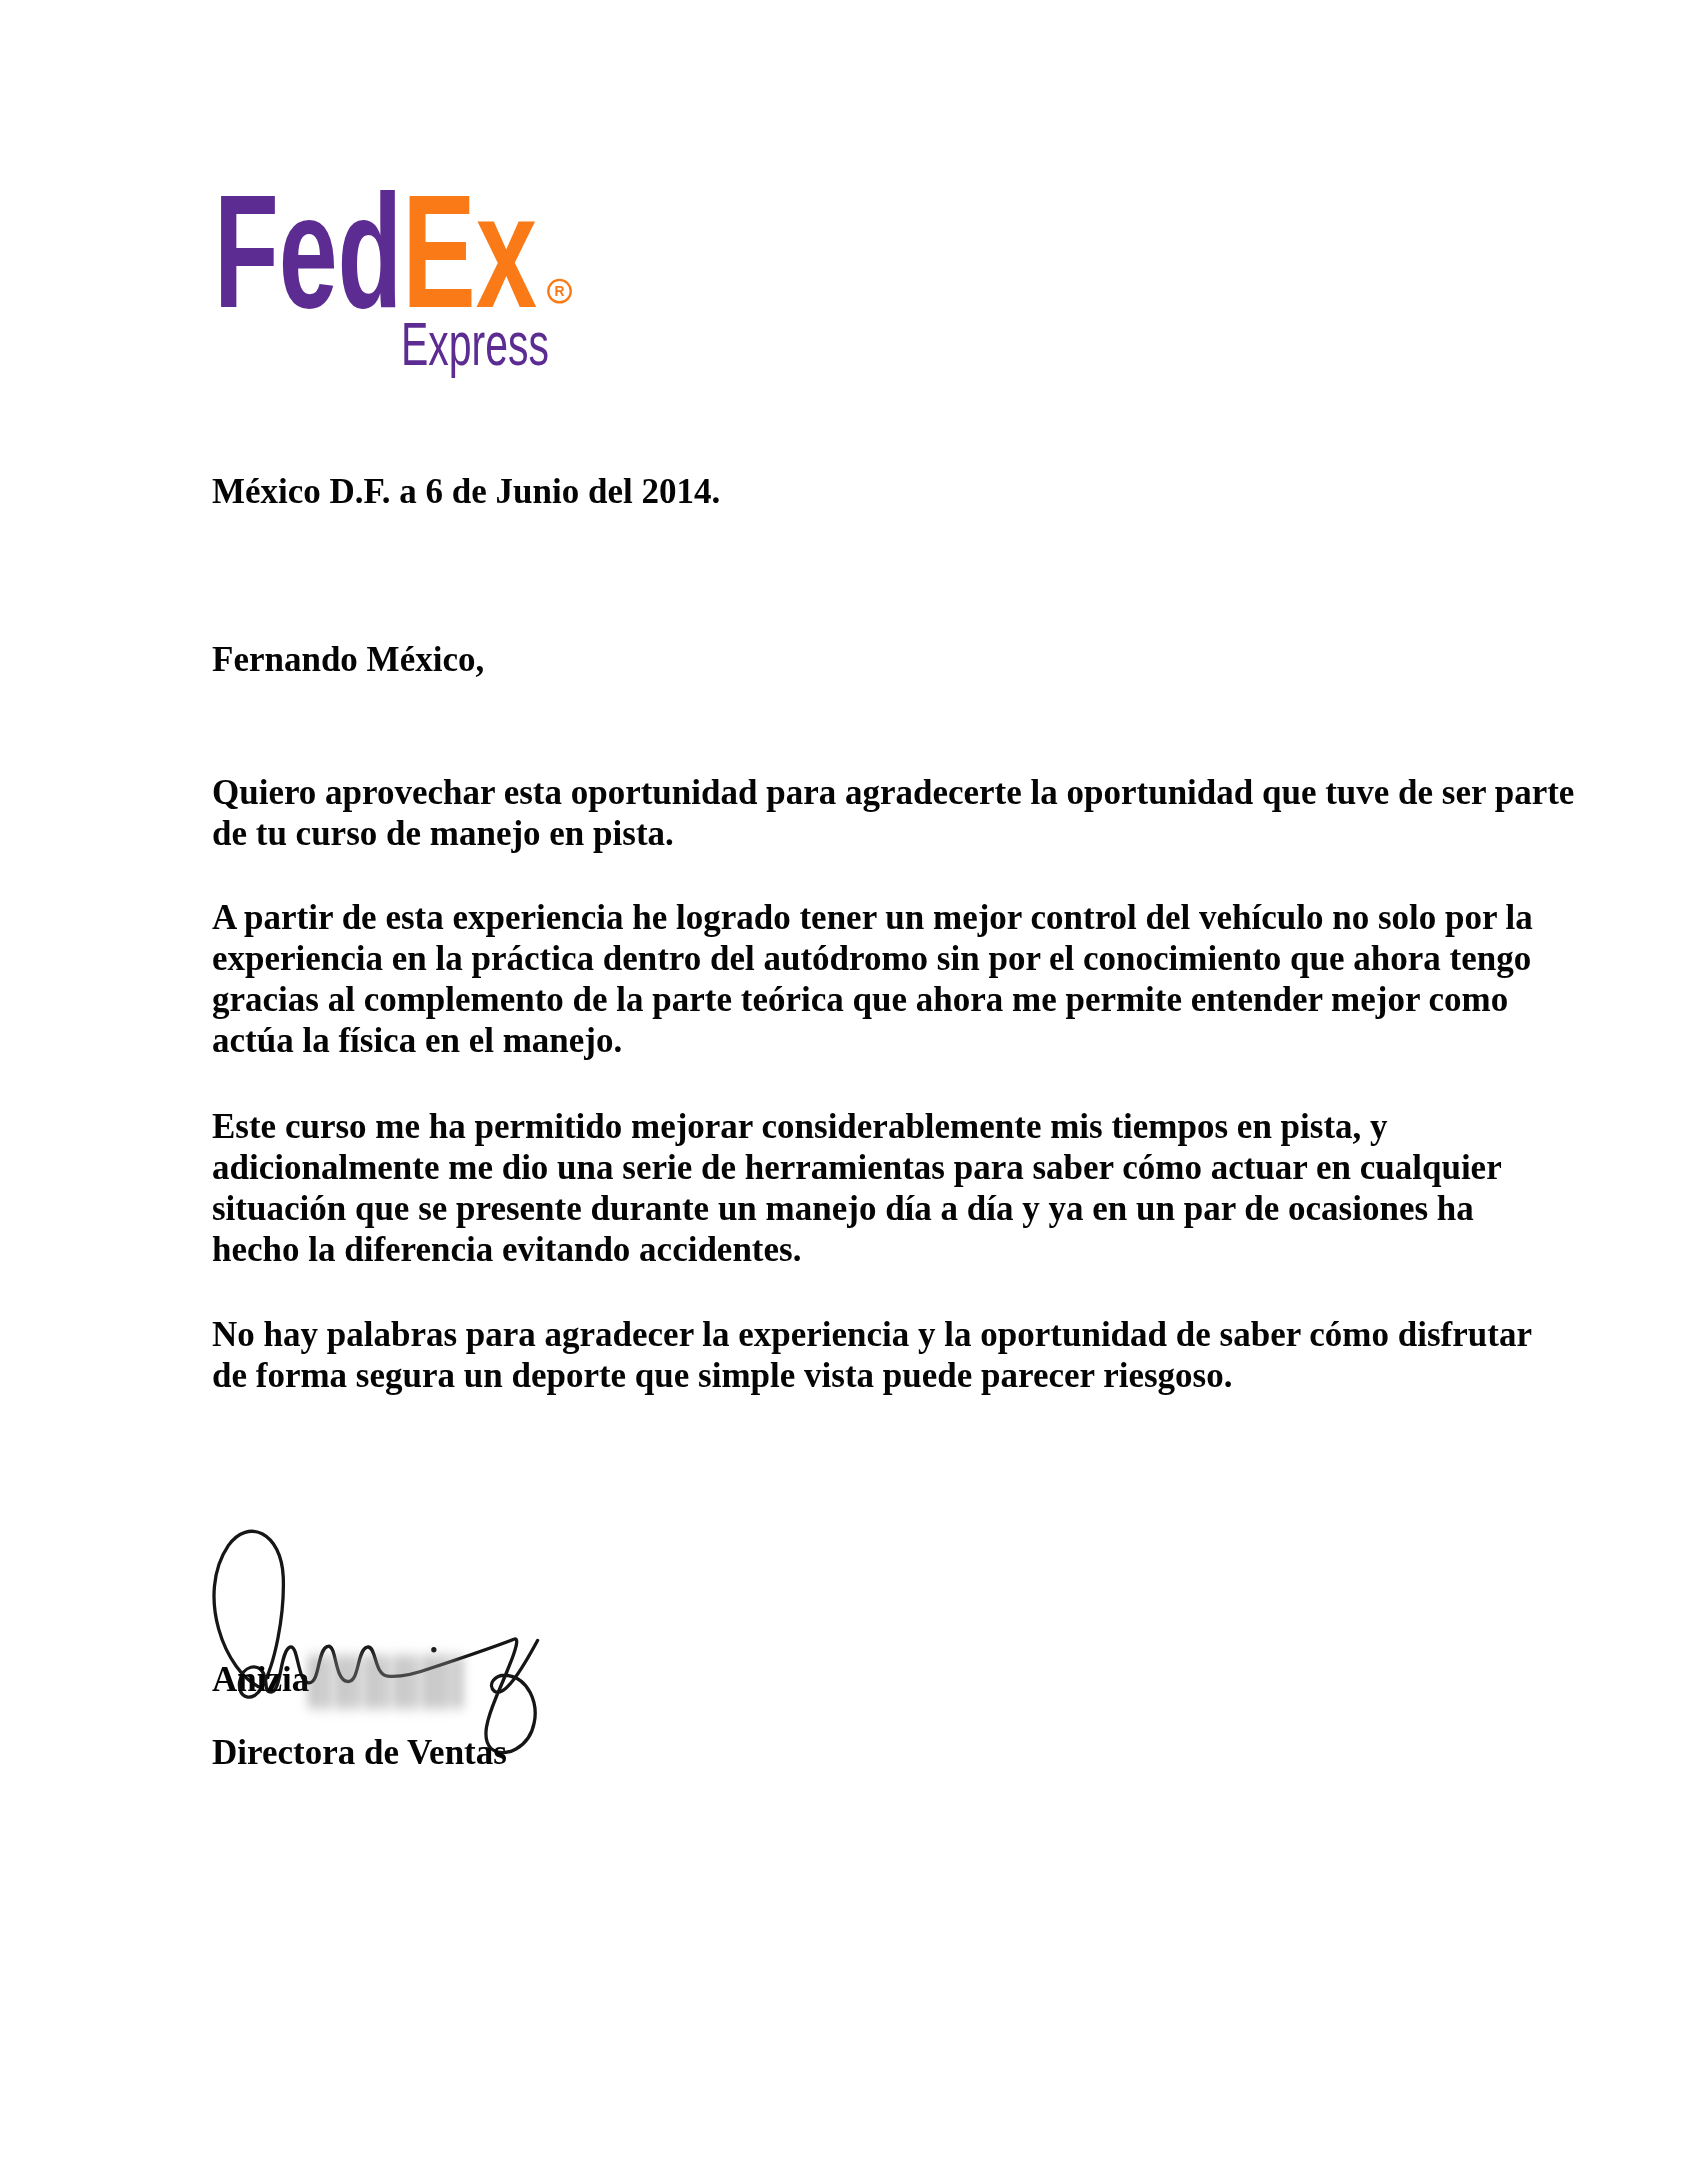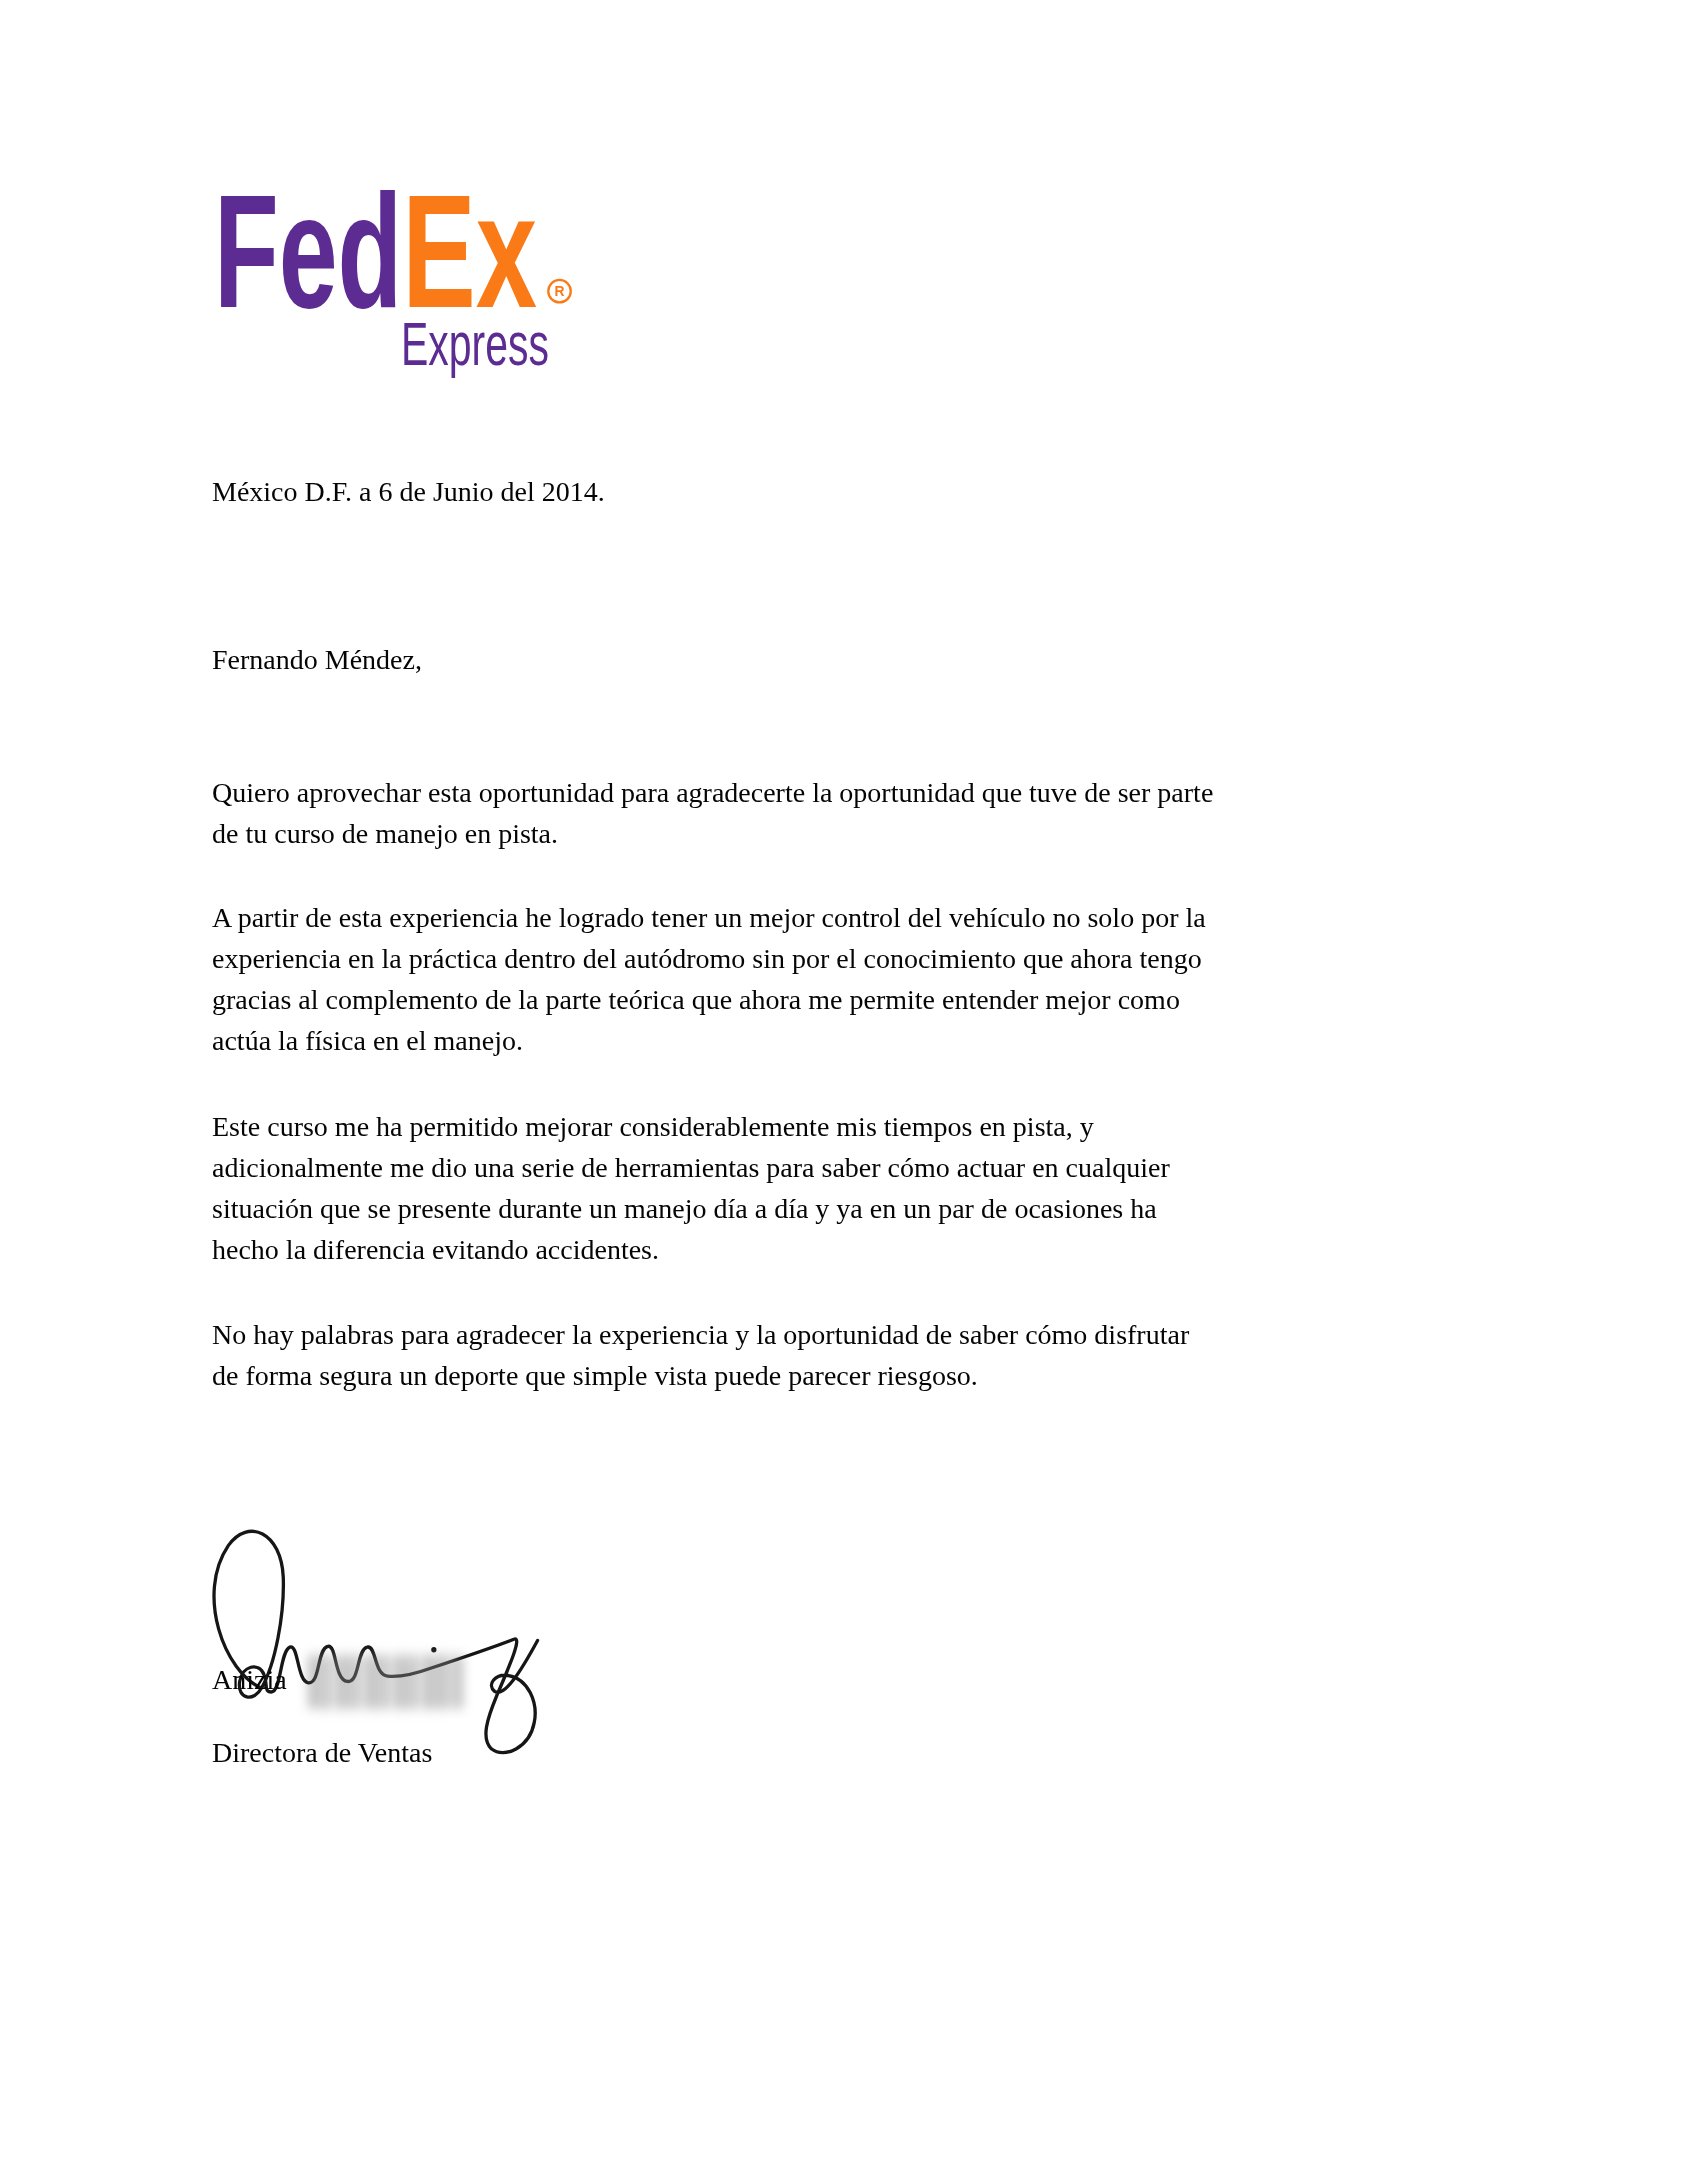--- a/index.html
+++ b/index.html
@@ -8,24 +8,25 @@
     width:1687px;
     height:2183px;
     background:#ffffff;
     font-family:"Liberation Serif", serif;
     color:#000;
     overflow:hidden;
   }
   .txt{
     position:absolute;
     left:212px;
-    font-size:28px;
+    font-size:35px;
     line-height:41px;
     white-space:pre-line;
     color:#050505;
+    font-weight:bold;
   }
   .logo-svg{position:absolute;left:214px;top:165px;}
   .sig-svg{position:absolute;left:198px;top:1515px;}
   .blur-name{
     position:absolute;
     left:310px;
     top:1655px;
     width:151px;
     height:54px;
     background:repeating-linear-gradient(90deg,
@@ -45,21 +46,21 @@
   <svg class="logo-svg" width="370" height="218" viewBox="0 0 560 330">
     <text x="0" y="215" font-family="Liberation Sans, sans-serif" font-weight="bold" font-size="243" fill="#5C2C92" textLength="285" lengthAdjust="spacingAndGlyphs">Fed</text>
     <text x="285" y="215" font-family="Liberation Sans, sans-serif" font-weight="bold" font-size="243" fill="#FB7A18" textLength="204" lengthAdjust="spacingAndGlyphs">Ex</text>
     <circle cx="523" cy="191" r="17" fill="none" stroke="#FB7A18" stroke-width="3.5"></circle>
     <text x="523" y="199" font-family="Liberation Sans, sans-serif" font-weight="bold" font-size="21" fill="#FB7A18" text-anchor="middle">R</text>
     <text x="283" y="303" font-family="Liberation Sans, sans-serif" font-size="92" fill="#5C2C92" textLength="224" lengthAdjust="spacingAndGlyphs">Express</text>
   </svg>
 
   <div class="txt" style="top:471px">México D.F. a 6 de Junio del 2014.</div>
 
-  <div class="txt" style="top:639px">Fernando Méndez,</div>
+  <div class="txt" style="top:639px">Fernando México,</div>
 
   <div class="txt" style="top:897px">A partir de esta experiencia he logrado tener un mejor control del vehículo no solo por la
 experiencia en la práctica dentro del autódromo sin por el conocimiento que ahora tengo
 gracias al complemento de la parte teórica que ahora me permite entender mejor como
 actúa la física en el manejo.</div>
 
   <div class="txt" style="top:772px">Quiero aprovechar esta oportunidad para agradecerte la oportunidad que tuve de ser parte
 de tu curso de manejo en pista.</div>
 
   <div class="txt" style="top:1314px">No hay palabras para agradecer la experiencia y la oportunidad de saber cómo disfrutar

